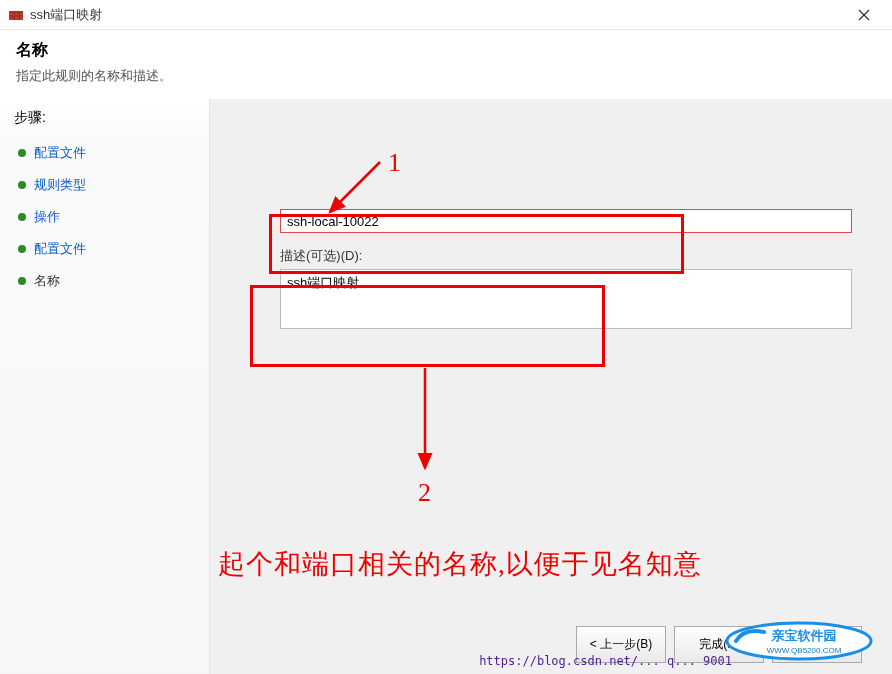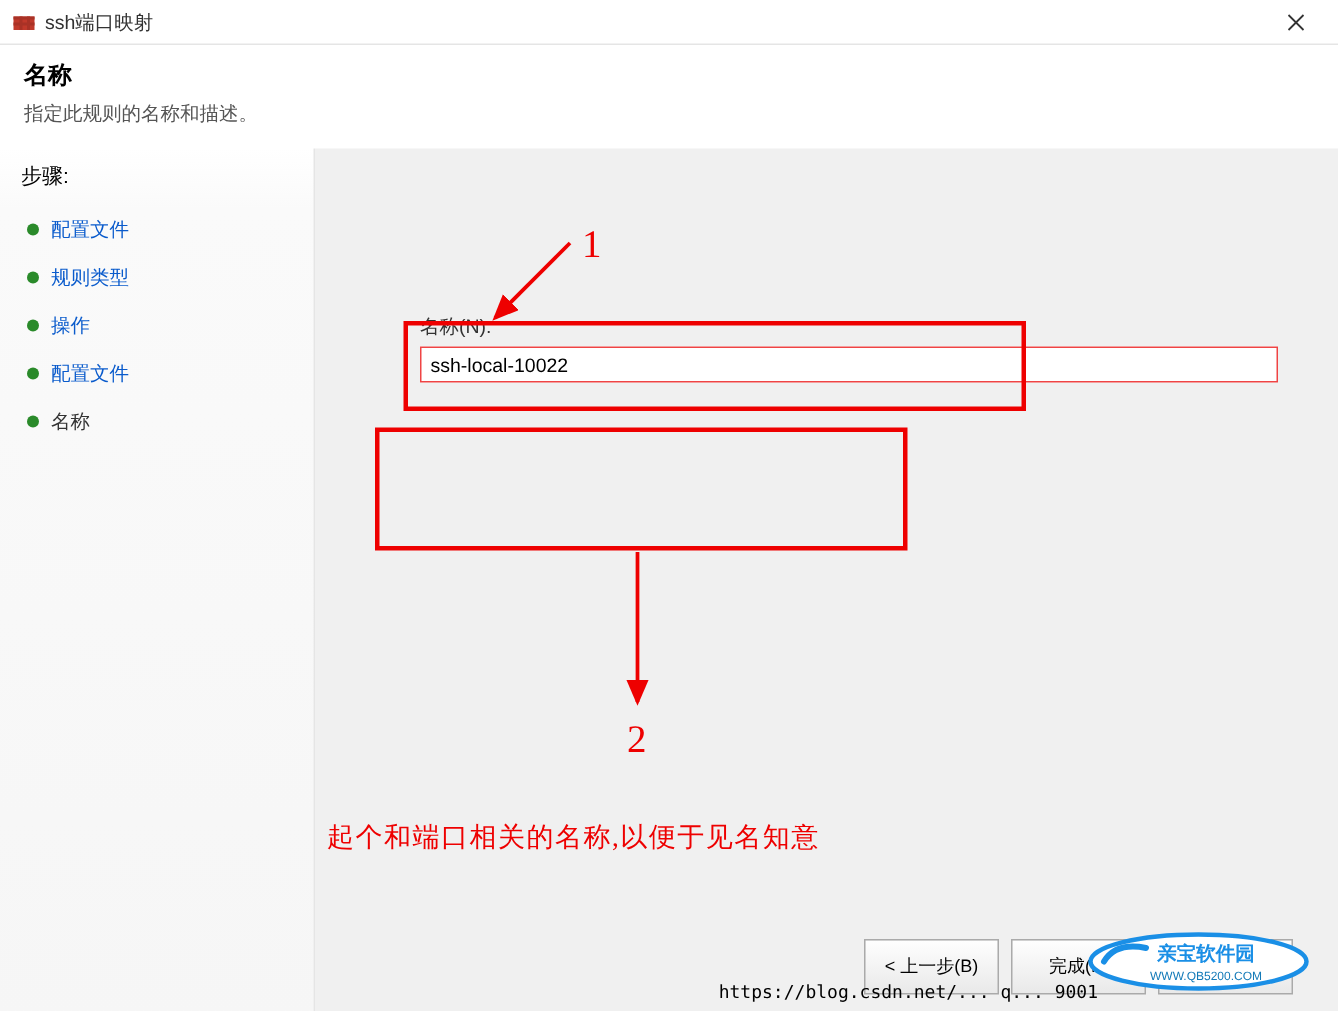--- a/index.html
+++ b/index.html
@@ -26,23 +26,23 @@
 .field-label { font-size: 13px; color: #333; margin-bottom: 4px; }
 .text-input { width: 100%; height: 24px; border: 1px solid #ef4444; background: #fff; padding: 2px 6px; font-size: 13px; font-family: inherit; }
 .textarea-input { width: 100%; height: 60px; border: 1px solid #bbb; background: #fff; padding: 4px 6px; font-size: 13px; font-family: inherit; resize: none; }
 .field-group { margin-bottom: 14px; }
 .footer { position: absolute; bottom: 18px; right: 30px; display: flex; gap: 8px; }
 .btn { min-width: 90px; height: 37px; border: 1px solid #aaa; background: linear-gradient(#fefefe,#e9e9e9); font-size: 12px; cursor: pointer; padding: 0 10px; }
 
 .anno-box { position: absolute; border: 3px solid #e00; pointer-events: none; }
 .anno-text { position: absolute; color: #e00; font-family: "SimSun", serif; pointer-events: none; }
 .anno-num { font-size: 26px; }
-.anno-big { font-size: 18px; letter-spacing: 1px; }
+.anno-big { font-size: 27px; letter-spacing: 1px; }
 .arrow { position: absolute; pointer-events: none; }
-.watermark { position: absolute; bottom: 6px; right: 160px; color: #000000; font-size: 12px; font-family: monospace; pointer-events: none; }
+.watermark { position: absolute; bottom: 6px; right: 160px; color: #4c1d95; font-size: 12px; font-family: monospace; pointer-events: none; }
 .logo-badge { position: absolute; bottom: 12px; right: 18px; width: 150px; height: 42px; pointer-events: none; }
 </style>
 </head>
 <body>
 
 <div class="titlebar">
   <span class="icon">
     <svg viewBox="0 0 16 16">
         <rect x="1" y="4" width="14" height="9" fill="#c0392b"></rect>
         <rect x="1" y="4" width="14" height="2" fill="#a93226"></rect>
@@ -88,22 +88,25 @@
       <li class="current">
           <span class="bullet"></span>
           <span class="label">名称</span>
         </li>
     </ul>
   </div>
 
   <div class="main">
     <div class="form-area">
       <div class="field-group">
-        <div class="field-label">名称(N):</div>
         <input class="text-input" type="text" value="ssh-local-10022" style="">
+      </div>
+      <div class="field-group">
+        <div class="field-label">描述(可选)(D):</div>
+        <textarea class="textarea-input" style="">ssh端口映射</textarea>
       </div>
     </div>
 
     <div class="footer">
       <button class="btn">&lt; 上一步(B)</button>
       <button class="btn">完成(F)</button>
       <button class="btn">取消</button>
     </div>
   </div>
 </div>

